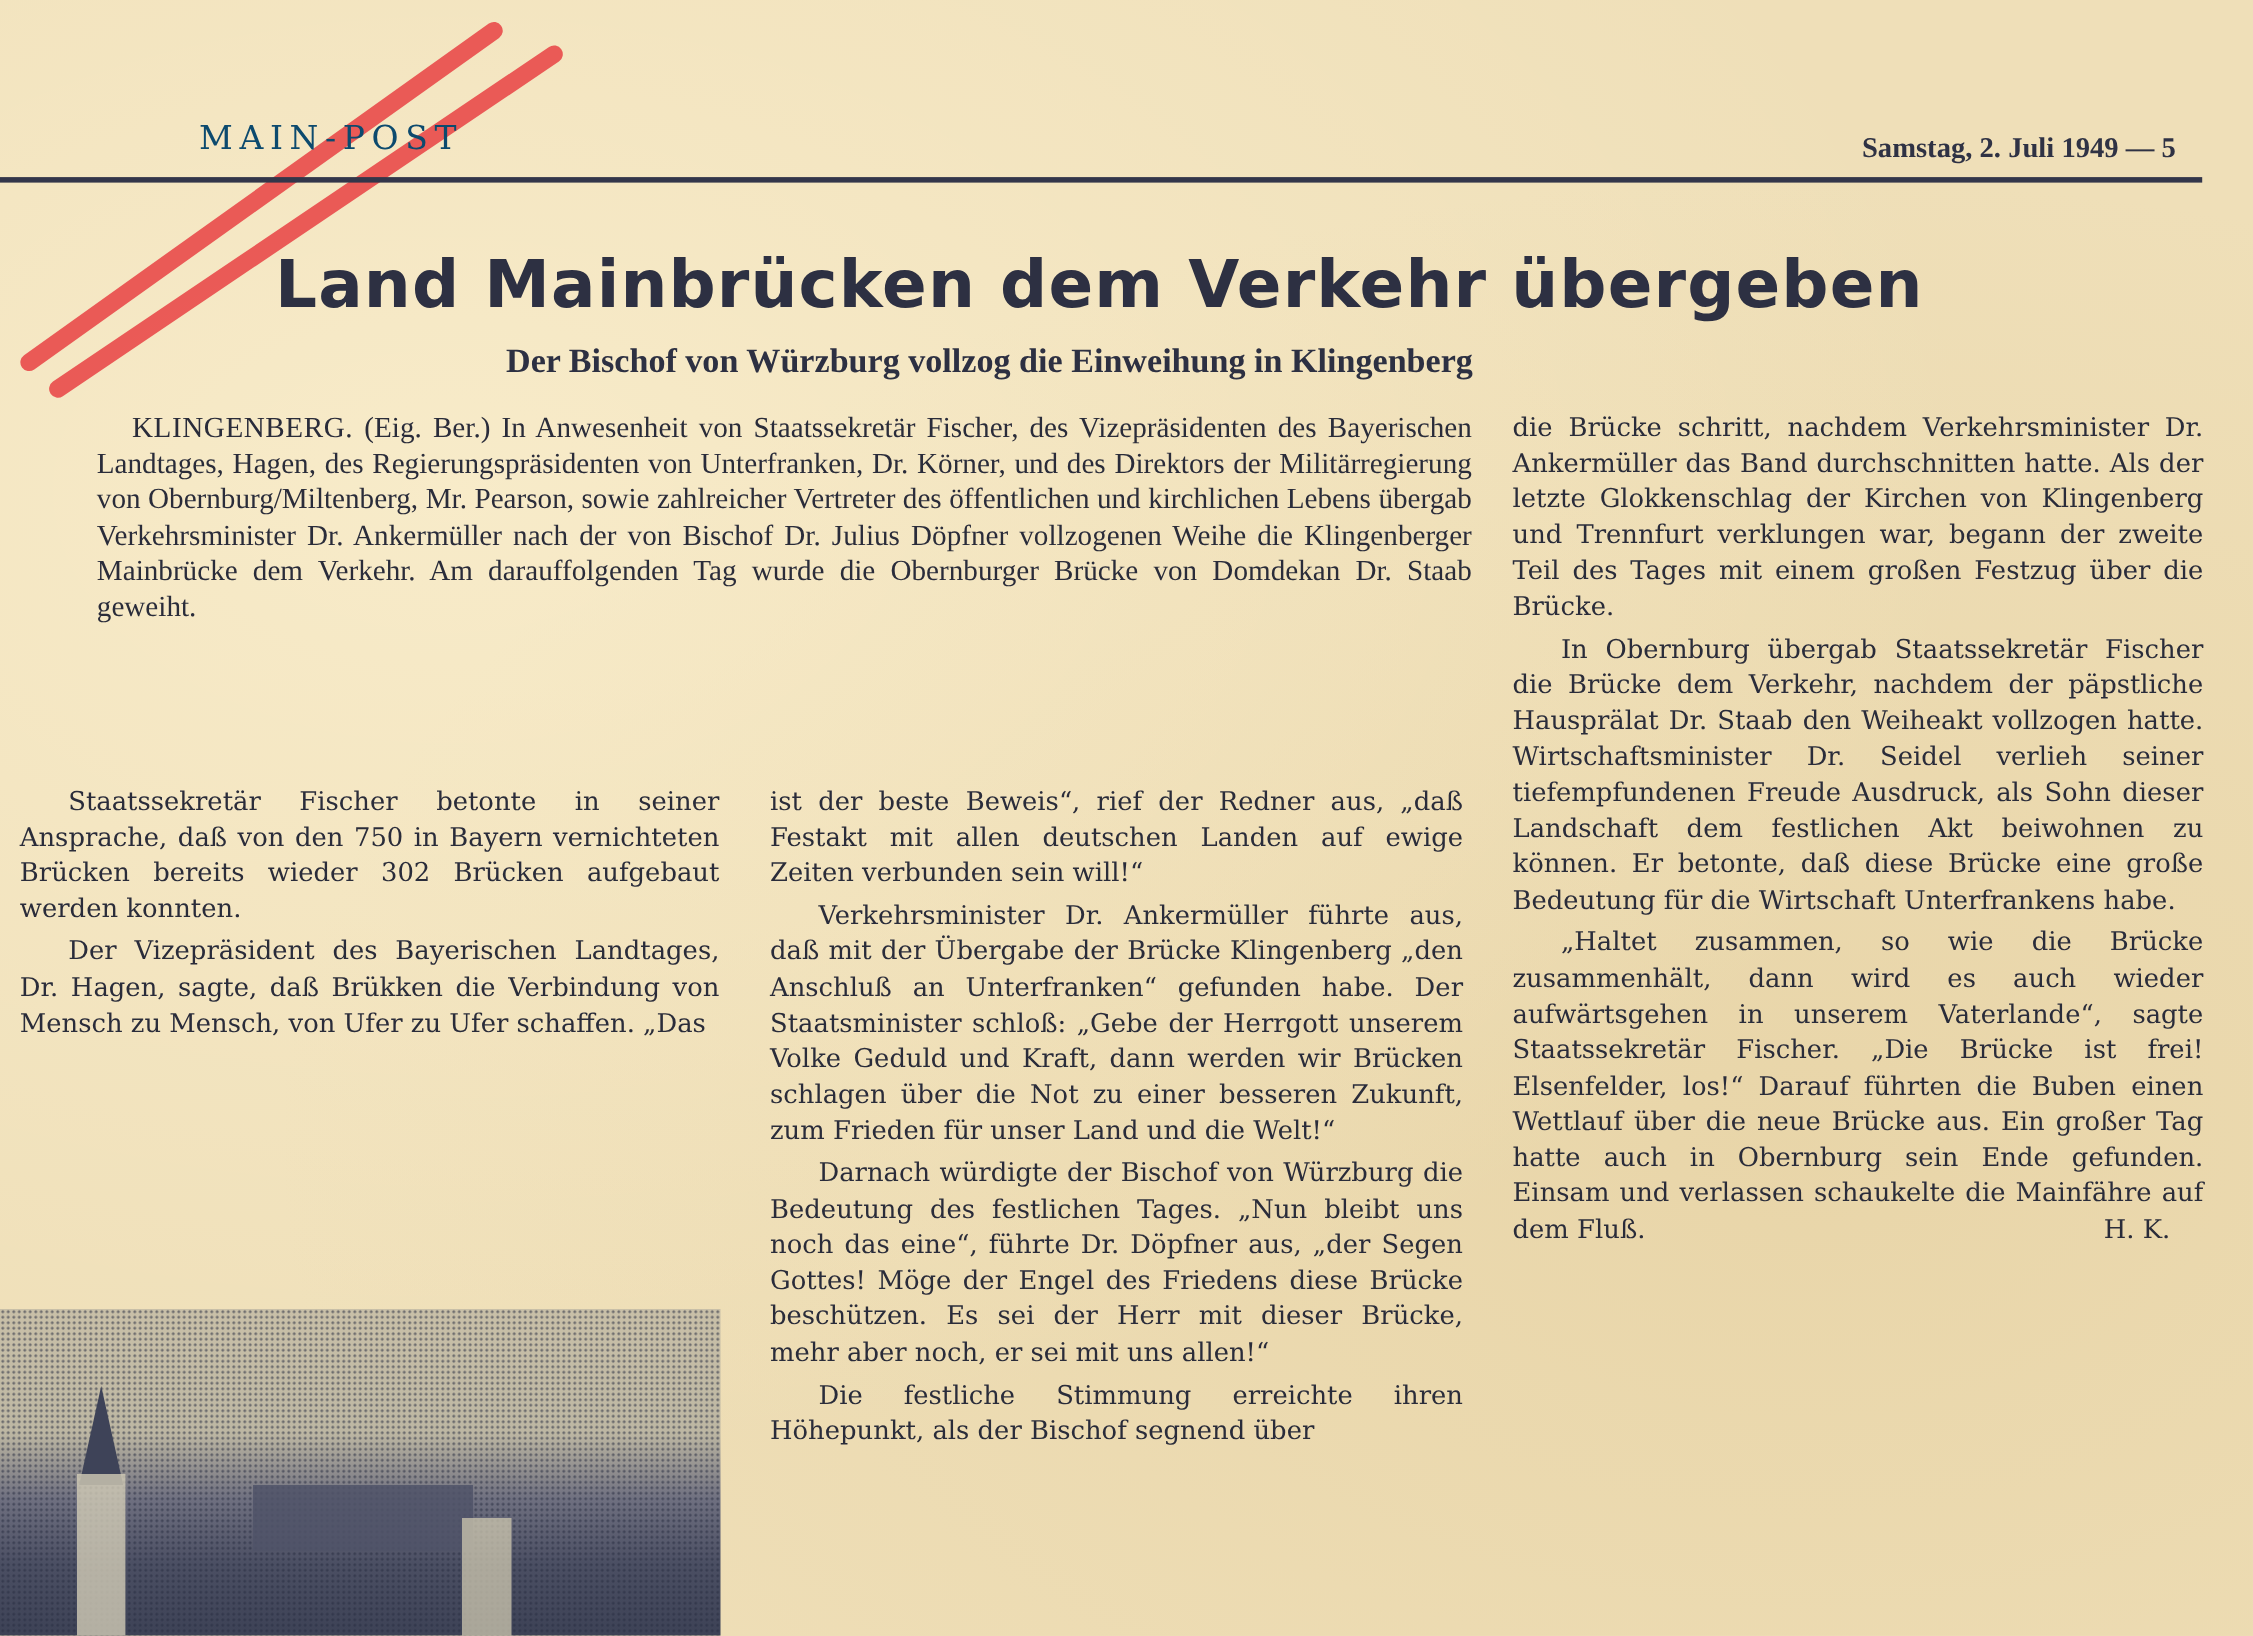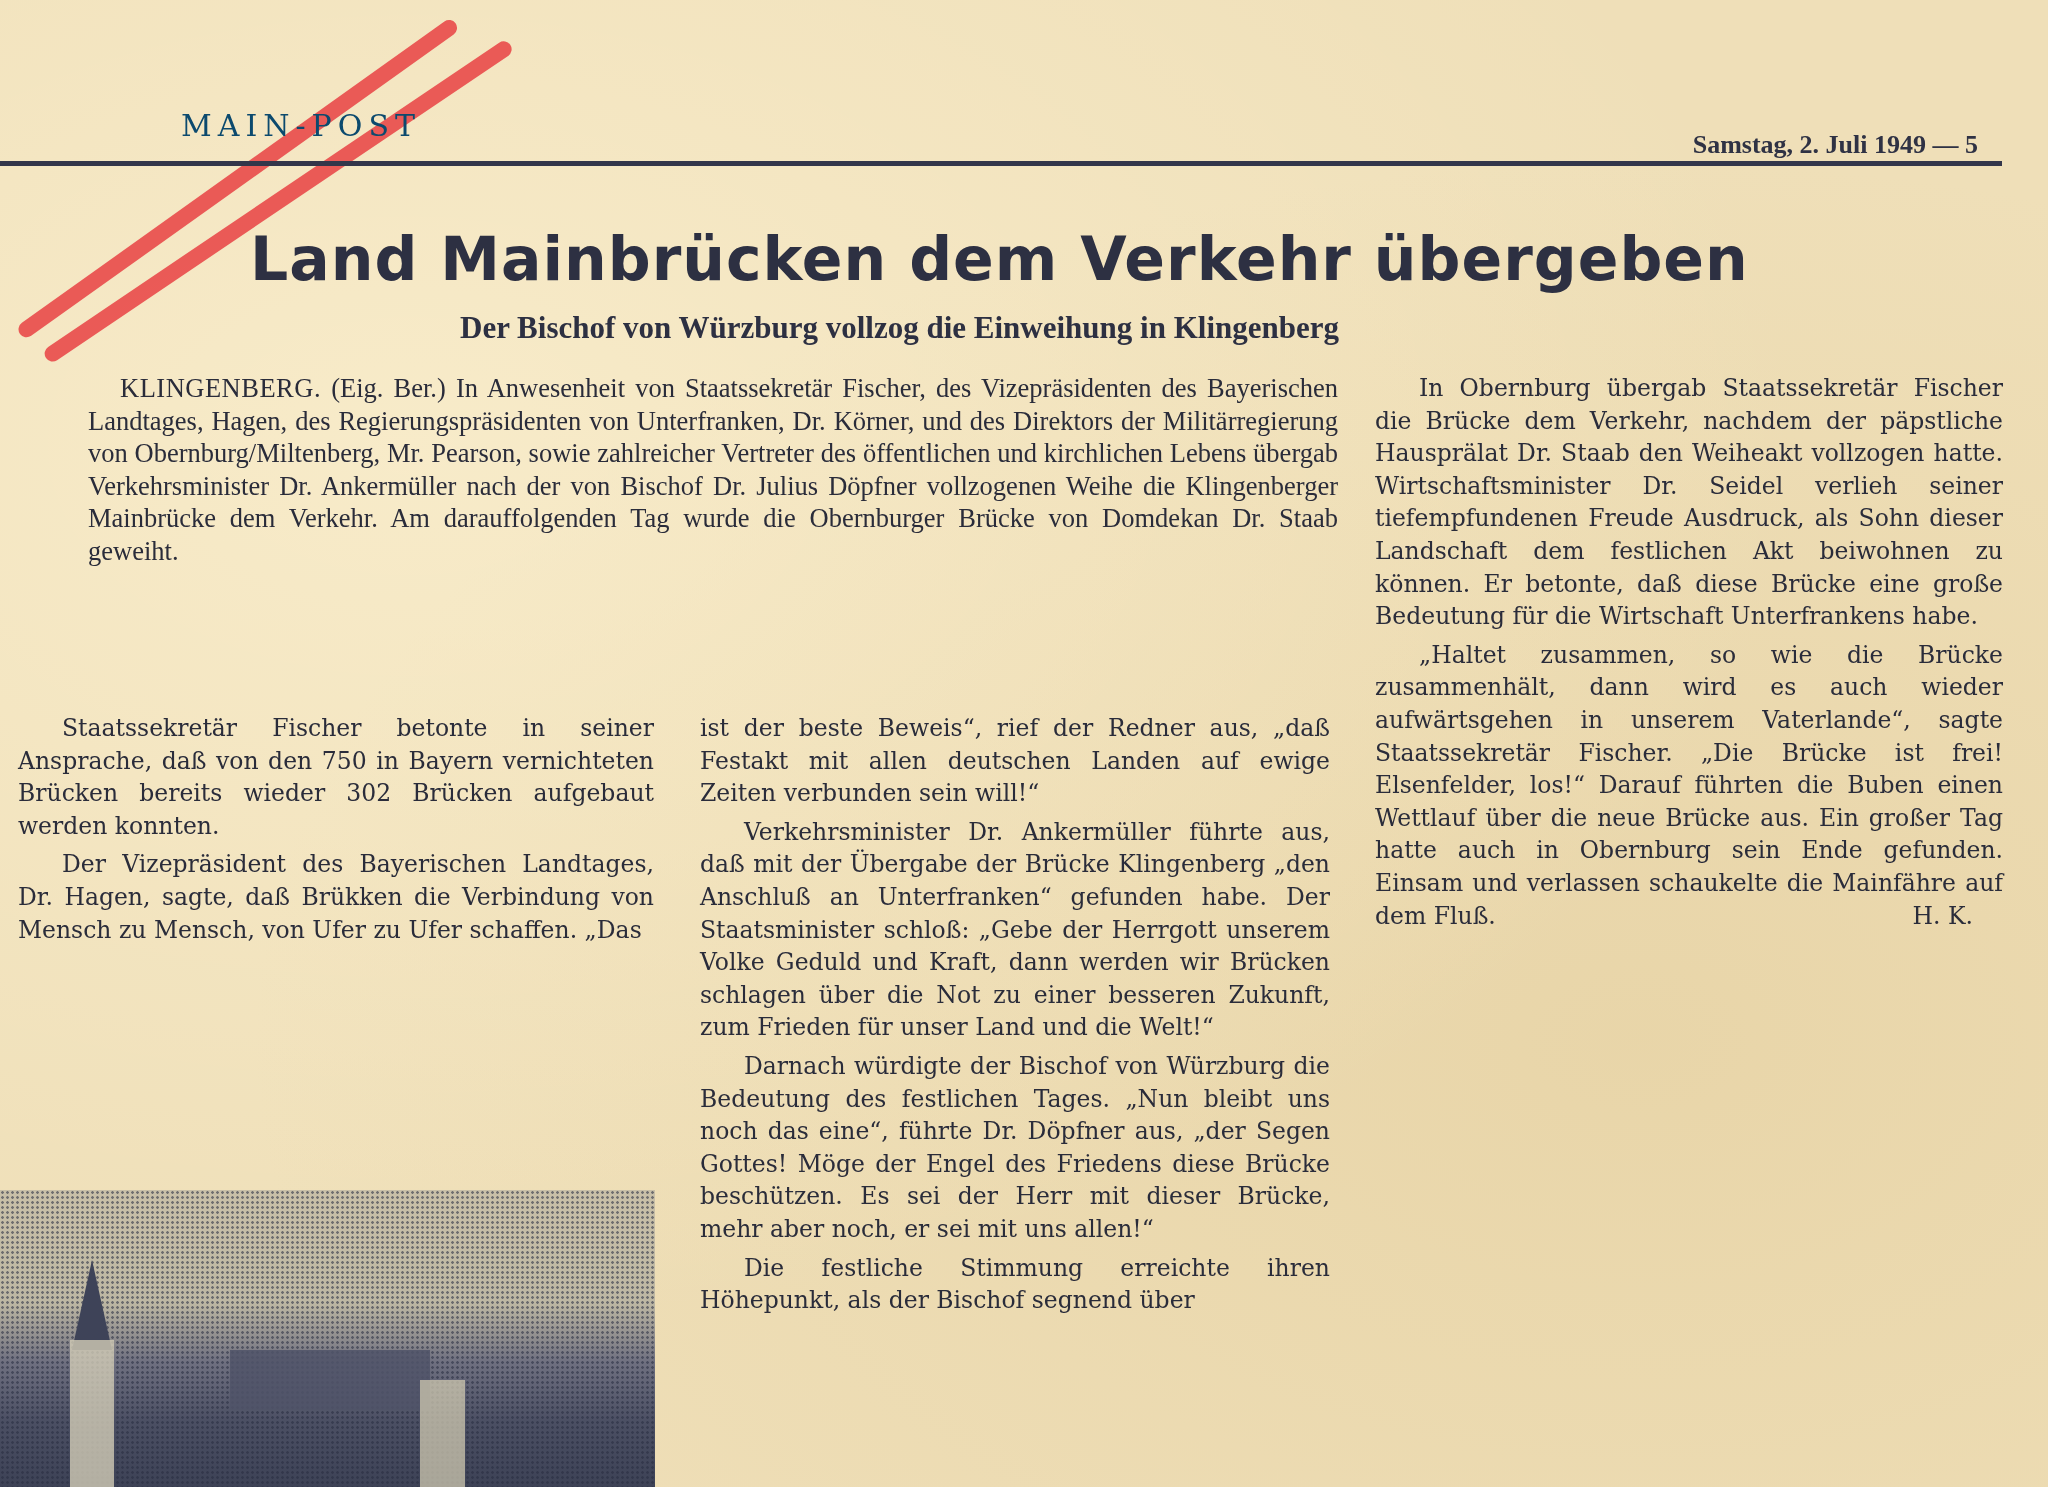--- a/index.html
+++ b/index.html
@@ -7,21 +7,21 @@
       width: 2048px; height: 1487px; overflow: hidden;
       background: #efdfb8;
       background-image:
         radial-gradient(ellipse at 20% 30%, rgba(255,245,215,0.55), rgba(0,0,0,0) 60%),
         radial-gradient(ellipse at 80% 70%, rgba(220,195,140,0.35), rgba(0,0,0,0) 60%);
       position: relative;
       color: #2c2e3c;
       font-family: "DejaVu Serif", serif;
     }
     .masthead { position: absolute; left: 181px; top: 108px; font-family: "DejaVu Serif", serif; font-size: 30px; letter-spacing: 6px; color: #0c4a6e; }
-    .dateline { position: absolute; right: 70px; top: 130px; font-family: "Liberation Serif", serif; font-weight: bold; font-size: 26px; color: #2f3244; }
+    .dateline { position: absolute; right: 70px; top: 120px; font-family: "Liberation Serif", serif; font-weight: bold; font-size: 26px; color: #2f3244; }
     .rule { position: absolute; left: 0; width: 2002px; top: 161px; height: 5px; background: #33364a; }
     .headline { position: absolute; left: 250px; top: 224px; font-family: "DejaVu Sans", sans-serif; font-weight: bold; font-size: 60px; letter-spacing: 1px; color: #2d3042; white-space: nowrap; }
     .subhead { position: absolute; left: 460px; top: 310px; font-family: "Liberation Serif", serif; font-weight: bold; font-size: 31px; color: #2d3042; white-space: nowrap; }
     .lead { position: absolute; left: 88px; top: 372px; width: 1250px; font-family: "Liberation Serif", serif; font-weight: normal; font-size: 26.5px; line-height: 32.5px; text-align: justify; color: #2a2c3a; }
     .lead .place { letter-spacing: 0.5px; }
     .col { position: absolute; font-family: "DejaVu Serif", serif; font-size: 23.5px; line-height: 32.6px; text-align: justify; color: #2a2c3a; }
     .col p { margin: 0 0 6px 0; text-indent: 44px; hyphens: manual; }
     .col p.noindent { text-indent: 0; }
     .col1 { left: 18px; top: 712px; width: 636px; }
     .col2 { left: 700px; top: 712px; width: 630px; }
@@ -75,15 +75,16 @@
 </div>
 
 <div class="col col2">
   <p class="noindent">ist der beste Beweis“, rief der Redner aus, „daß Festakt mit allen deutschen Landen auf ewige Zeiten verbunden sein will!“</p>
   <p>Verkehrsminister Dr. Ankermüller führte aus, daß mit der Übergabe der Brücke Klingenberg „den Anschluß an Unterfranken“ gefunden habe. Der Staatsminister schloß: „Gebe der Herrgott unserem Volke Geduld und Kraft, dann werden wir Brücken schlagen über die Not zu einer besseren Zukunft, zum Frieden für unser Land und die Welt!“</p>
   <p>Darnach würdigte der Bischof von Würzburg die Bedeutung des festlichen Tages. „Nun bleibt uns noch das eine“, führte Dr. Döpfner aus, „der Segen Gottes! Möge der Engel des Friedens diese Brücke beschützen. Es sei der Herr mit dieser Brücke, mehr aber noch, er sei mit uns allen!“</p>
   <p>Die festliche Stimmung erreichte ihren Höhepunkt, als der Bischof segnend über</p>
 </div>
 
 <div class="col col3">
+  <p class="noindent">die Brücke schritt, nachdem Verkehrsminister Dr. Ankermüller das Band durchschnitten hatte. Als der letzte Glokkenschlag der Kirchen von Klingenberg und Trennfurt verklungen war, begann der zweite Teil des Tages mit einem großen Festzug über die Brücke.</p>
   <p>In Obernburg übergab Staatssekretär Fischer die Brücke dem Verkehr, nachdem der päpstliche Hausprälat Dr. Staab den Weiheakt vollzogen hatte. Wirtschaftsminister Dr. Seidel verlieh seiner tiefempfundenen Freude Ausdruck, als Sohn dieser Landschaft dem festlichen Akt beiwohnen zu können. Er betonte, daß diese Brücke eine große Bedeutung für die Wirtschaft Unterfrankens habe.</p>
   <p><span>„Haltet zusammen, so wie die Brücke zusammenhält, dann wird es auch wieder aufwärtsgehen in unserem Vaterlande“, sagte Staatssekretär Fischer. „Die Brücke ist frei! Elsenfelder, los!“ Darauf führten die Buben einen Wettlauf über die neue Brücke aus. Ein großer Tag hatte auch in Obernburg sein Ende gefunden. Einsam und verlassen schaukelte die Mainfähre auf dem Fluß.</span> <span class="sig">H. K.</span></p>
 </div>
 
 </body></html>

